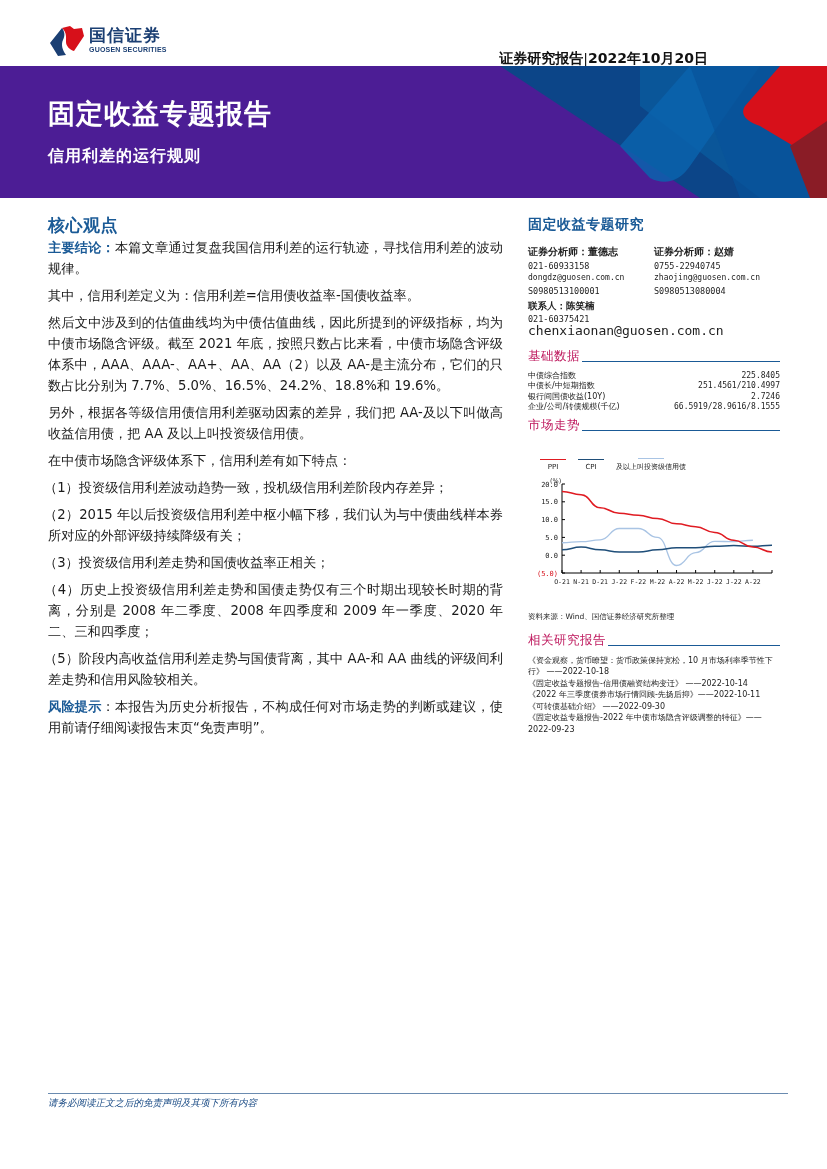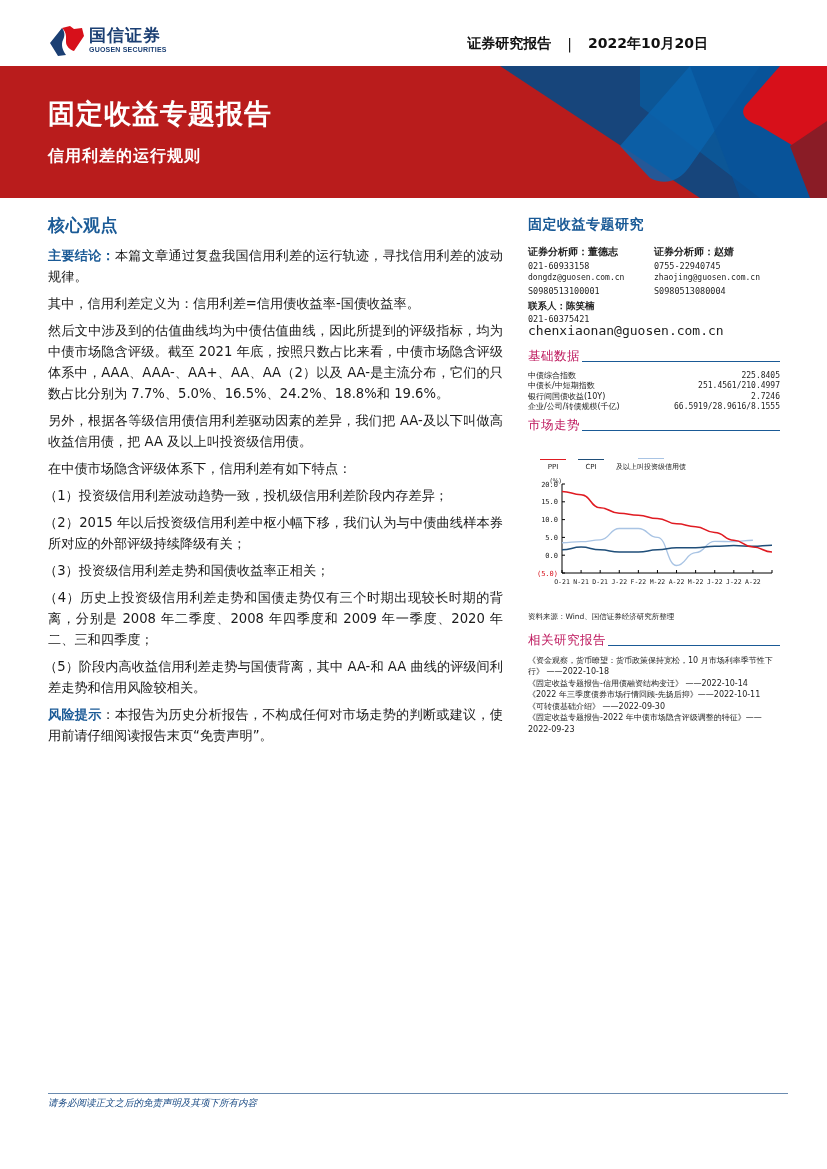--- a/index.html
+++ b/index.html
@@ -5,32 +5,32 @@
   * { box-sizing: border-box; margin: 0; padding: 0; }
   html, body { width: 827px; height: 1169px; background: #ffffff; overflow: hidden; }
   body { position: relative; font-family: "DejaVu Sans", "Liberation Sans", sans-serif; color: #1a1a1a; }
 
   
   .topbar { position: absolute; left: 0; top: 0; width: 760px; height: 66px; }
   .logo { position: absolute; left: 48px; top: 22px; width: 150px; height: 40px; }
   .logo svg { position: absolute; left: 0; top: 0; }
   .logo-cn { position: absolute; left: 41px; top: 2px; font-size: 17px; font-weight: bold; color: #1b3f73; letter-spacing: 1px; font-family: "DejaVu Sans", sans-serif; }
   .logo-en { position: absolute; left: 41px; top: 24px; font-size: 7px; font-weight: bold; color: #1b3f73; letter-spacing: 0.2px; font-family: "Liberation Sans", sans-serif; }
-  .report-meta { position: absolute; right: 52px; top: 35px; font-size: 14px; font-weight: bold; color: #111; font-family: "DejaVu Sans", sans-serif; display: flex; gap: 16px; align-items: center; }
+  .report-meta { position: absolute; right: 52px; top: 50px; font-size: 14px; font-weight: bold; color: #111; font-family: "DejaVu Sans", sans-serif; display: flex; gap: 0; align-items: center; }
   .report-meta .sep { font-weight: normal; color: #111; }
 
   
-  .banner { position: absolute; left: 0; top: 66px; width: 827px; height: 132px; background: #b91c1c; overflow: hidden; }
+  .banner { position: absolute; left: 0; top: 66px; width: 827px; height: 132px; background: #4c1d95; overflow: hidden; }
   .banner svg { position: absolute; left: 0; top: 0; }
   .banner-title { position: absolute; left: 48px; top: 30px; font-size: 27px; font-weight: bold; color: #ffffff; letter-spacing: 1px; }
   .banner-sub { position: absolute; left: 48px; top: 80px; font-size: 16px; font-weight: bold; color: #ffffff; letter-spacing: 1px; }
 
   
   .left { position: absolute; left: 48px; top: 214px; width: 455px; }
-  .core-title { font-size: 17px; font-weight: bold; color: #1a5a96; margin-bottom: 8px; letter-spacing: 0.5px; }
+  .core-title { font-size: 17px; font-weight: bold; color: #1a5a96; margin-bottom: 0; letter-spacing: 0.5px; }
   .para { font-size: 13.2px; line-height: 21px; color: #1a1a1a; margin-bottom: 6px; text-align: justify; }
   .para .lead { color: #1a5a96; font-weight: bold; }
   .para.item { text-indent: -4px; }
 
   
   .right { position: absolute; left: 528px; top: 216px; width: 252px; }
   .r-title { font-size: 14px; font-weight: bold; color: #1a5a96; margin-bottom: 12px; letter-spacing: 0.5px; }
   .analysts { display: flex; gap: 0; }
   .analyst { width: 126px; font-size: 8.5px; line-height: 12.5px; color: #222; font-family: "DejaVu Sans Mono", monospace; }
   .analyst .name { font-family: "DejaVu Sans", sans-serif; font-weight: bold; font-size: 10px; margin-bottom: 1px; }

